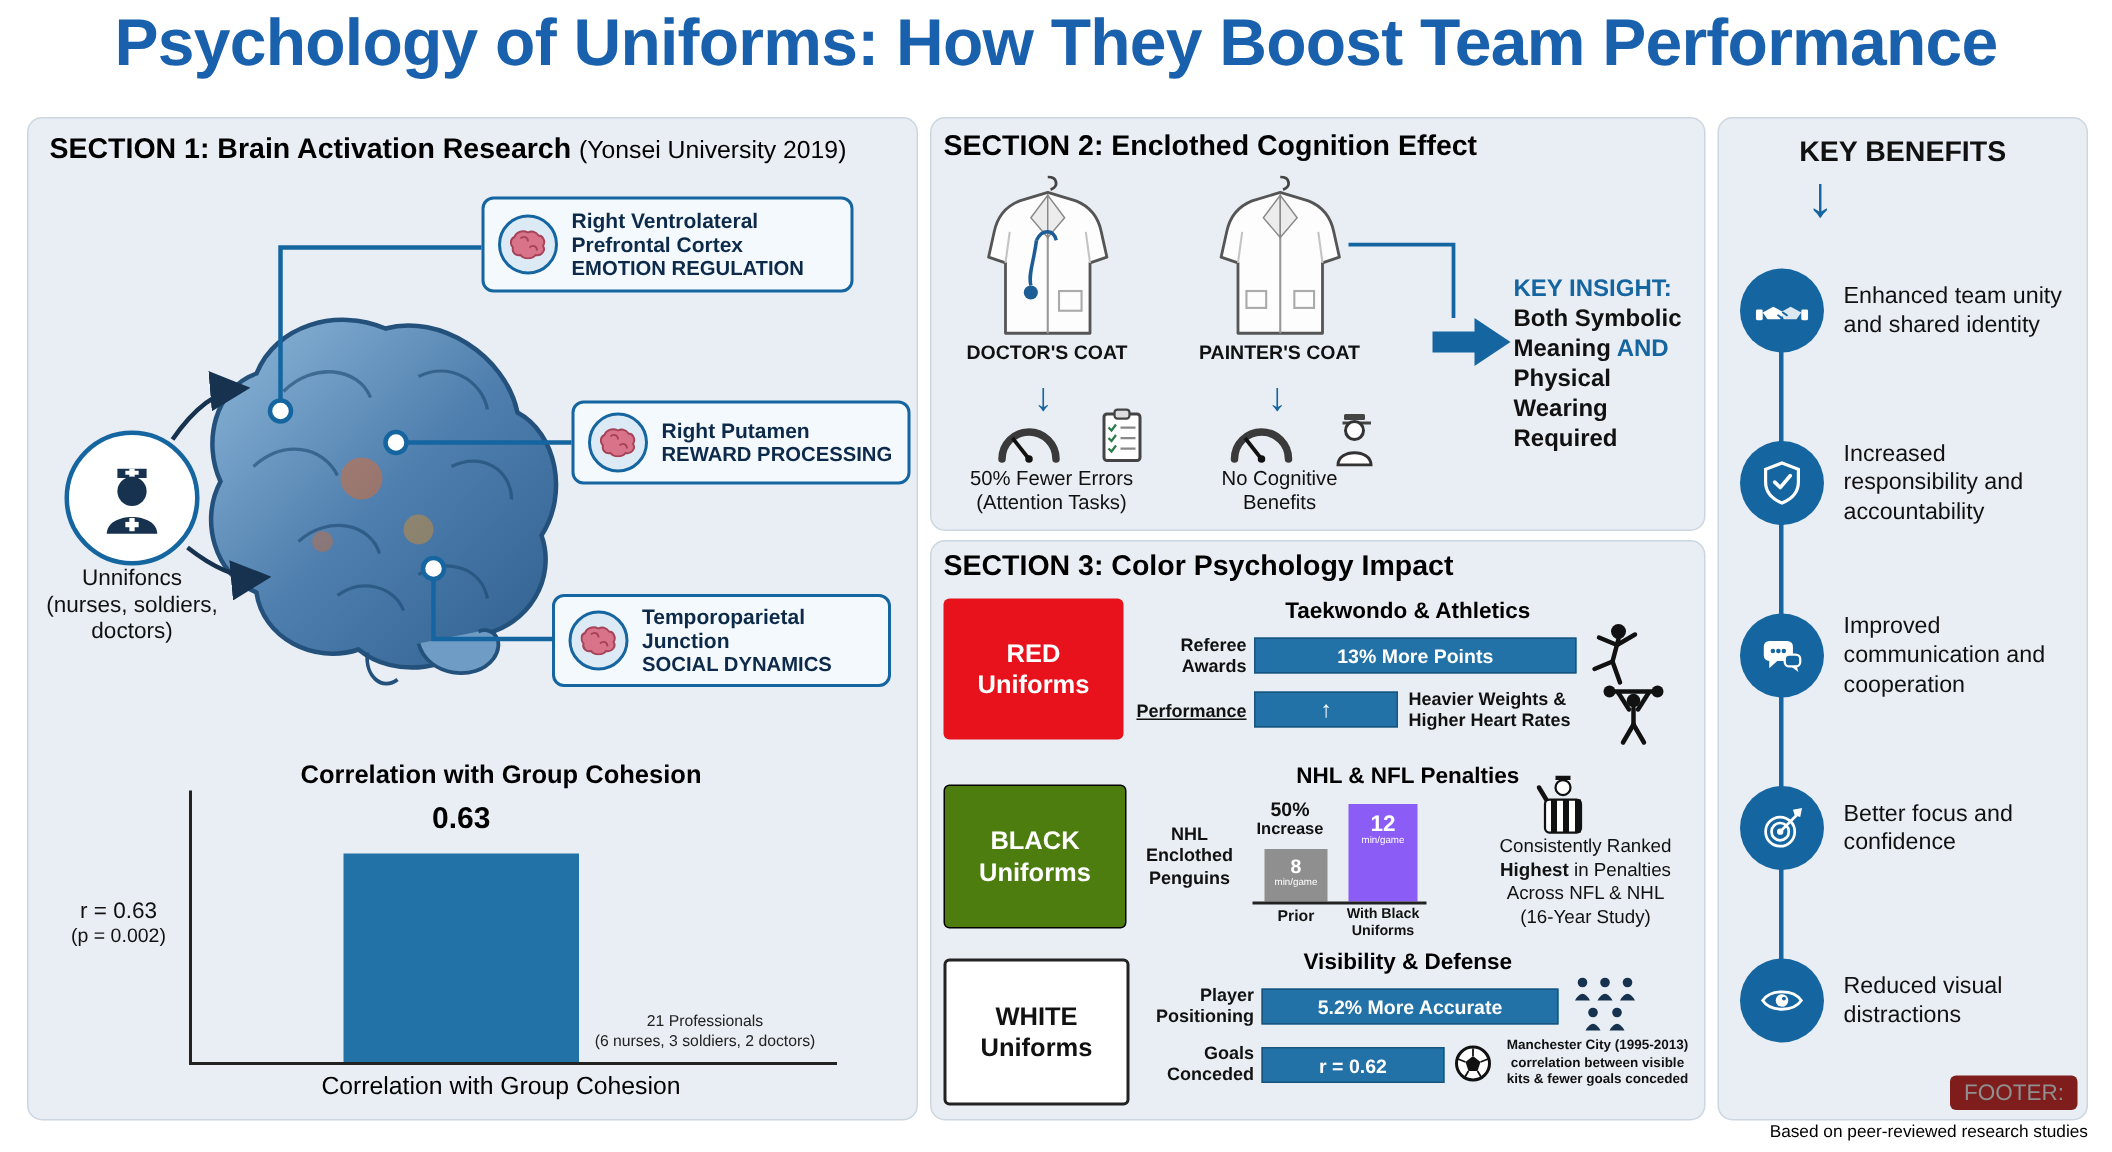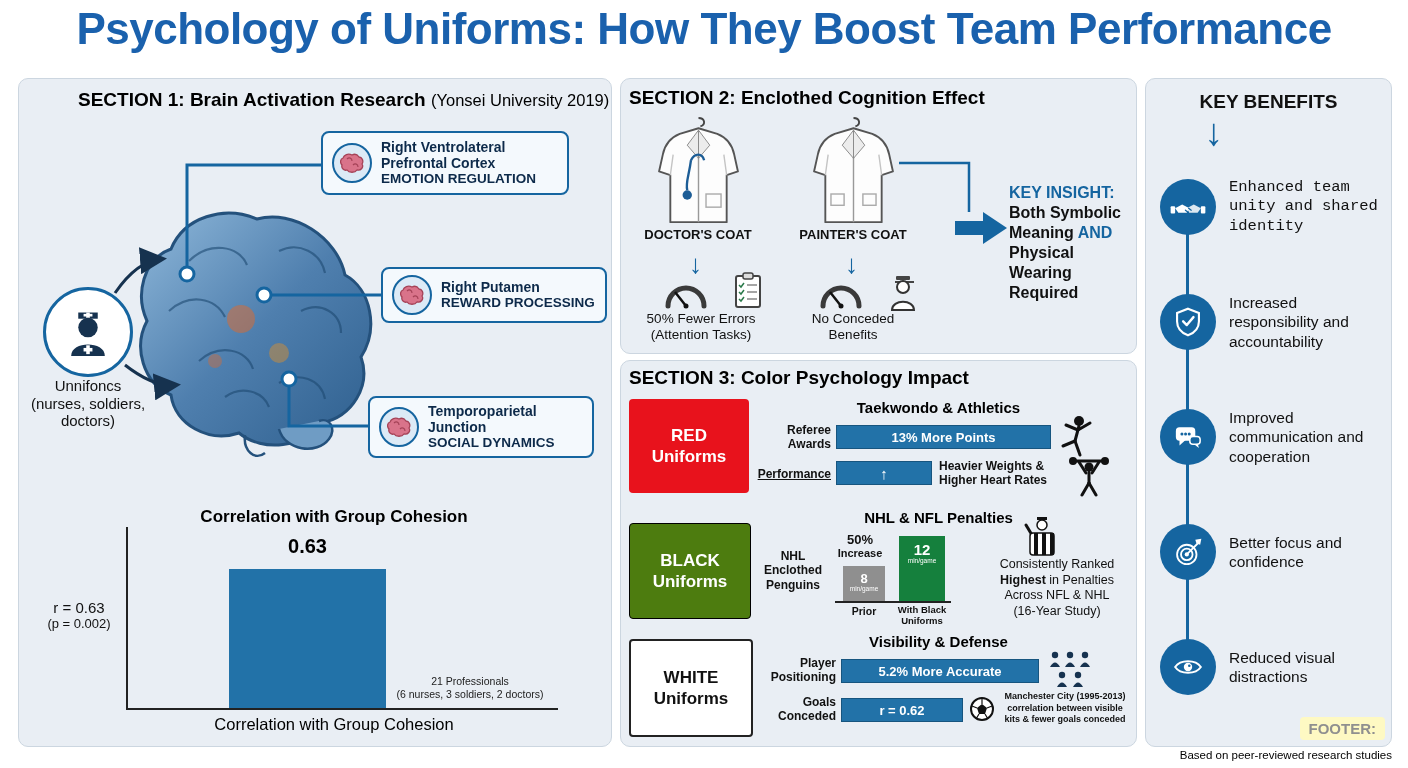--- a/index.html
+++ b/index.html
@@ -68,33 +68,33 @@
 
   
   .kb-heading{position:absolute;left:0;top:12px;width:100%;text-align:center;font-size:19px;font-weight:bold;}
   .kb-arrow{position:absolute;left:58px;top:34px;font-size:38px;font-weight:bold;color:#1565a0;line-height:1;}
   .kb-line{position:absolute;left:40px;top:128px;width:3px;height:460px;background:#1565a0;z-index:0;}
   .benefit{position:absolute;left:0;width:245px;height:96px;display:flex;align-items:center;z-index:1;}
   .benefit-circle{position:relative;margin-left:14px;width:56px;height:56px;border-radius:50%;
       background:#1565a0;display:flex;align-items:center;justify-content:center;flex-shrink:0;}
   .benefit-text{margin-left:13px;width:155px;font-size:15.5px;line-height:1.25;color:#111;}
 
-  .footer-chip{position:absolute;right:6px;bottom:6px;background:#fef9c3;color:#8f8f8f;
-      font-size:15px;font-weight:bold;padding:3px 9px;border-radius:4px;}
+  .footer-chip{position:absolute;right:6px;bottom:6px;background:#7f1d1d;color:#8f8f8f;
+      font-size:15px;font-weight:normal;padding:3px 9px;border-radius:4px;}
   .footer-note{position:absolute;right:16px;top:749px;font-size:11.5px;color:#000;}
 </style>
 </head>
 <body>
 
 <div class="page">
 
   <div class="main-title">Psychology of Uniforms: How They Boost Team Performance</div>
 
   <div class="panel" id="panel1">
-    <div class="abs" style="left:14px;top:10px;margin-left:45px;">
+    <div class="abs" style="left:14px;top:10px;">
       <span class="sec-h"><span>SECTION 1: Brain Activation Research</span>
       <span class="note">(Yonsei University 2019)</span></span>
     </div>
 
     <svg class="abs" style="left:0;top:0;z-index:1;" width="592" height="667" viewBox="0 0 592 667">
       <defs>
         <marker id="ah" markerWidth="9" markerHeight="9" refX="7" refY="4.5" orient="auto">
           <path d="M0,0 L9,4.5 L0,9 Z" fill="#16324f"></path>
         </marker>
         <linearGradient id="gBrain" x1="0" y1="0" x2="1" y2="1">
@@ -272,21 +272,21 @@
       <path d="M7,9 H26" stroke="#444" stroke-width="2"></path>
       <circle cx="15" cy="14" r="6" fill="#fff" stroke="#333" stroke-width="2"></circle>
       <path d="M4,37 C4,26 26,26 26,37 Z" fill="#fff" stroke="#333" stroke-width="2"></path>
     </svg>
 
     <div class="result-text" style="left:0px;top:232px;">
       <div>50% Fewer Errors</div>
       <div>(Attention Tasks)</div>
     </div>
     <div class="result-text" style="left:152px;top:232px;">
-      <div>No Conceded</div>
+      <div>No Cognitive</div>
       <div>Benefits</div>
     </div>
 
     <div class="insight">
       <div class="blue">KEY INSIGHT:</div>
       <div>Both Symbolic</div>
       <div><span>Meaning </span><span class="blue">AND</span></div>
       <div>Physical Wearing</div>
       <div>Required</div>
     </div>
@@ -342,21 +342,21 @@
     </div>
     <div class="abs" style="left:134px;top:188px;width:76px;text-align:center;font-size:12px;font-weight:bold;line-height:1.2;">NHL Enclothed Penguins</div>
     <div class="abs" style="left:208px;top:172px;width:62px;text-align:center;font-weight:bold;line-height:1.1;">
       <div style="font-size:13px;">50%</div>
       <div style="font-size:11px;">Increase</div>
     </div>
     <div class="vbar" style="left:222px;top:205px;width:42px;height:35px;background:#8f8f8f;padding-top:3px;">
       <span class="v" style="font-size:13px;">8</span>
       <span class="u">min/game</span>
     </div>
-    <div class="vbar" style="left:278px;top:175px;width:46px;height:65px;background:#15803d;padding-top:5px;">
+    <div class="vbar" style="left:278px;top:175px;width:46px;height:65px;background:#8b5cf6;padding-top:5px;">
       <span class="v" style="font-size:15px;">12</span>
       <span class="u">min/game</span>
     </div>
     <div class="abs" style="left:214px;top:240px;width:116px;border-top:2px solid #222;"></div>
     <div class="vbar-lab" style="left:222px;top:244px;width:42px;font-size:10.5px;">Prior</div>
     <div class="vbar-lab" style="left:268px;top:244px;width:66px;font-size:9.5px;">
       <div>With Black</div>
       <div>Uniforms</div>
     </div>
     <svg class="abs" style="left:402px;top:156px;" width="38" height="40" viewBox="0 0 38 40">
@@ -410,21 +410,21 @@
       <path d="M13,8 L13,3 M18,12 L23,10 M16,18 L19,23 M10,18 L7,23 M8,12 L3,10" stroke="#111" stroke-width="1.2"></path>
     </svg>
     <div class="side-note" style="left:378px;top:330px;width:132px;font-size:9px;font-weight:bold;line-height:1.3;">Manchester City (1995-2013) correlation between visible kits &amp; fewer goals conceded</div>
   </div>
 
   <div class="panel" id="panel4">
     <div class="kb-heading">KEY BENEFITS</div>
     <div class="kb-arrow">↓</div>
     <div class="kb-line"></div>
 
-    <div class="benefit" style="top:80px;font-family:Liberation Mono, monospace;">
+    <div class="benefit" style="top:80px;">
       <div class="benefit-circle">
         <svg width="36" height="36" viewBox="0 0 56 56">
           <rect x="1" y="27" width="7" height="11" rx="1.5" fill="#fff"></rect>
           <rect x="48" y="27" width="7" height="11" rx="1.5" fill="#fff"></rect>
           <path d="M8,30 L19,24 L30,30 L26,37 L13,37 Z" fill="#fff"></path>
           <path d="M48,30 L37,24 L26,30 L30,37 L43,37 Z" fill="#fff" opacity="0.85"></path>
           <path d="M24,33 l4,3 M29,30 l4,3" stroke="#1565a0" stroke-width="2" stroke-linecap="round"></path>
         </svg>
       </div>
       <div class="benefit-text">Enhanced team unity and shared identity</div>

